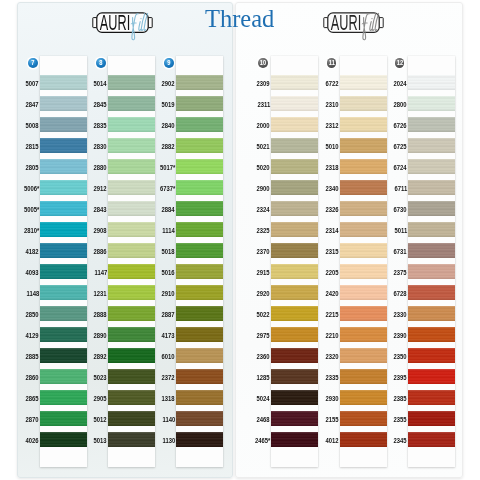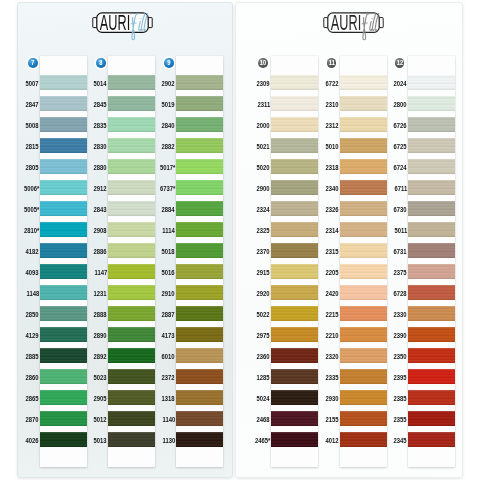--- a/index.html
+++ b/index.html
@@ -366,13 +366,14 @@
           <div class="code" style="top: 331.5px; right: 48px; font-size: 7px; line-height: 7px; transform: scaleX(0.84);">2390</div>
           <div class="code" style="top: 352.5px; right: 48px; font-size: 7px; line-height: 7px; transform: scaleX(0.84);">2350</div>
           <div class="code" style="top: 373.5px; right: 48px; font-size: 7px; line-height: 7px; transform: scaleX(0.84);">2395</div>
           <div class="code" style="top: 394.5px; right: 48px; font-size: 7px; line-height: 7px; transform: scaleX(0.84);">2385</div>
           <div class="code" style="top: 415.5px; right: 48px; font-size: 7px; line-height: 7px; transform: scaleX(0.84);">2355</div>
           <div class="code" style="top: 436.5px; right: 48px; font-size: 7px; line-height: 7px; transform: scaleX(0.84);">2345</div>
         </div>
       </div>
   </div>
 
+  <div class="title">Thread</div>
 </div>
 
 </body></html>

